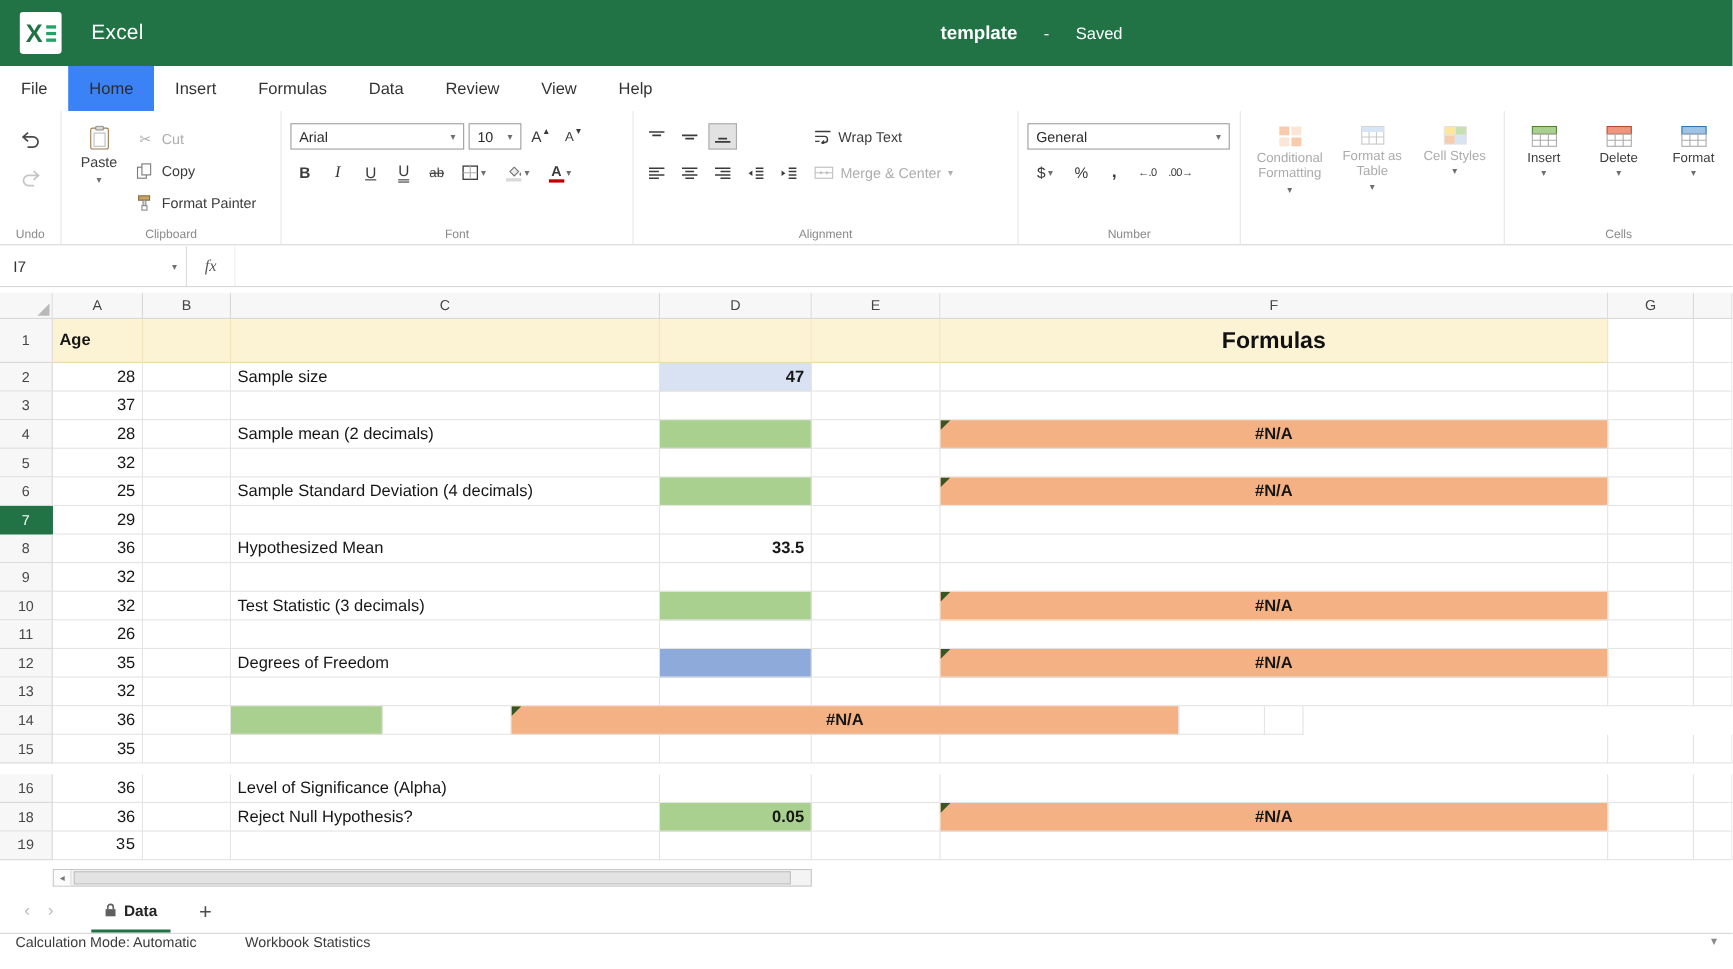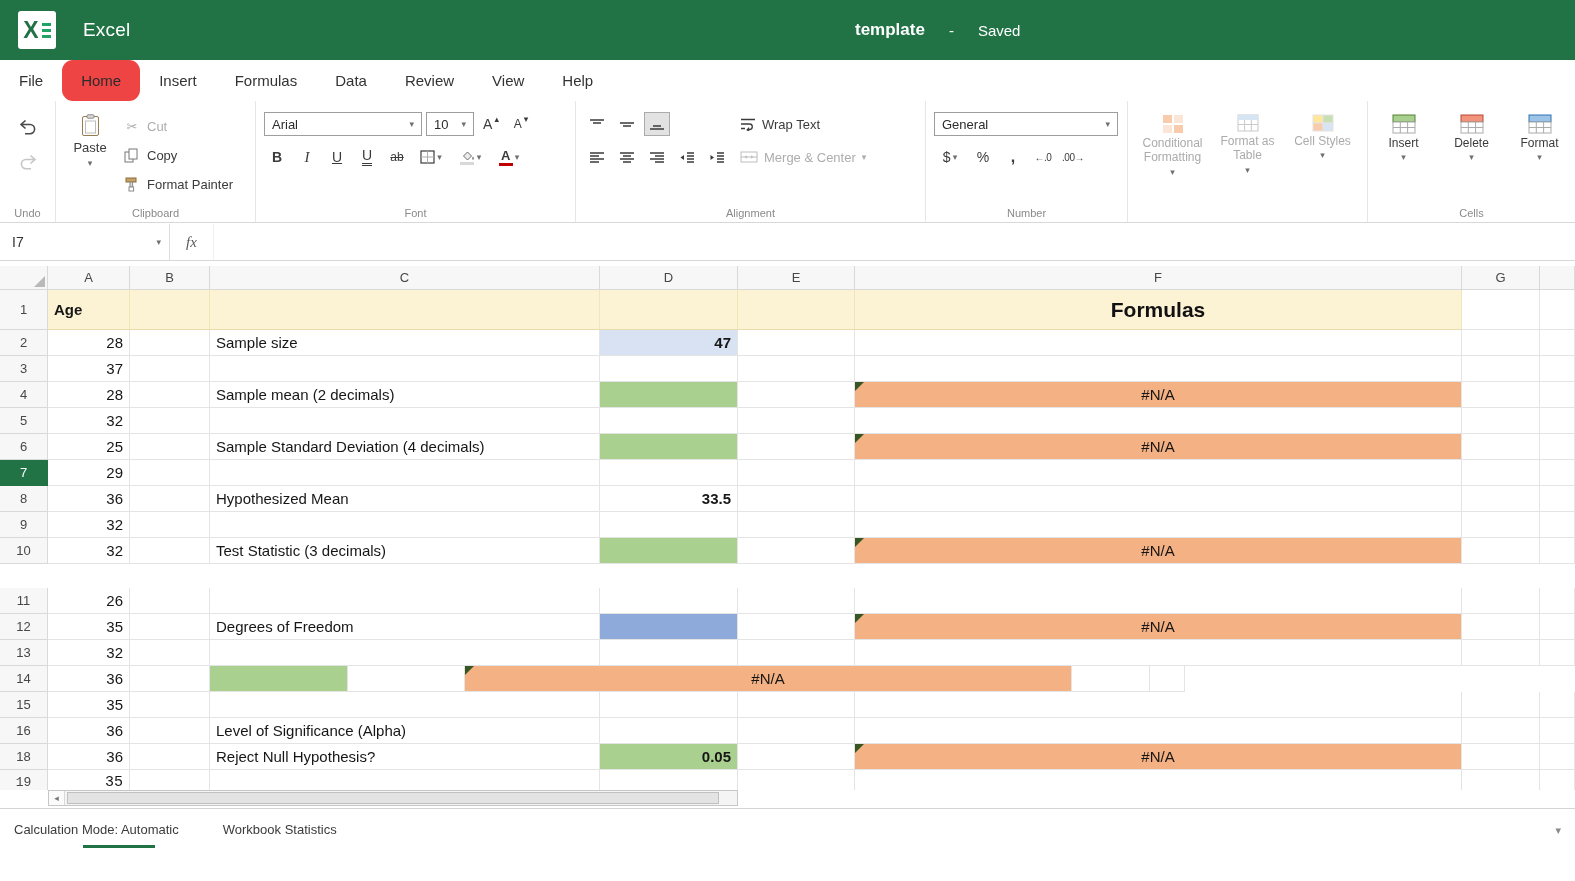--- a/index.html
+++ b/index.html
@@ -19,21 +19,21 @@
   .docgroup { position:absolute; left:855px; top:0; height:60px; display:flex;
     align-items:center; gap:24px; color:#fff; }
   .docgroup .doc { font-size:17px; font-weight:bold; }
   .docgroup .dash { font-size:15px; }
   .docgroup .saved { font-size:15px; }
 
   
   .menubar { position:absolute; top:60px; left:0; width:1575px; height:41px;
     background:#fff; display:flex; align-items:stretch; font-size:15px; }
   .mtab { display:flex; align-items:center; padding:0 19px; color:#333; cursor:default; }
-  .mtab.active { background:#ef4444; color:#2b2b2b;border-radius:11px; }
+  .mtab.active { background:#3b82f6; color:#2b2b2b; }
   .tellme { display:flex; align-items:center; margin-left:60px; color:#6a6a6a; }
 
   
   .ribbon { position:absolute; top:101px; left:0; width:1575px; height:122px;
     background:#fff; border-bottom:1px solid #d8d8d8; display:flex; }
   .rgroup { position:relative; padding:11px 8px 18px 8px; border-right:1px solid #e6e6e6; }
   .glabel { position:absolute; bottom:3px; left:0; right:0; text-align:center;
     font-size:11px; color:#8a8a8a; }
   .rrow { display:flex; align-items:center; gap:4px; }
   .rrow + .rrow { margin-top:9px; }
@@ -95,21 +95,21 @@
     background:#fff; }
   .grow { display:flex; }
   .gc { box-sizing:border-box; border-right:1px solid #e4e4e4; border-bottom:1px solid #e4e4e4;
     font-size:15px; color:#161616; overflow:hidden; white-space:nowrap; padding:0 6px;
     position:relative; flex:none; }
   .ghdr { background:#f7f7f7; border-color:#d9d9d9; color:#474747; font-size:13px;
     display:flex; align-items:center; justify-content:center; padding:0; }
   .ghdr.activehdr { background:#217346; border-color:#217346; color:#fff; }
   .corner::after { content:""; position:absolute; right:2px; bottom:2px;
     border-left:11px solid transparent; border-bottom:11px solid #b9b9b9; }
-  .al-l { text-align:left; } .al-r { text-align:right; } .al-c { text-align:center; }
+  .al-l { text-align:left; } .al-r { text-align:right; } .al-c { text-align:center;font-weight:bold; }
   .b { font-weight:bold; }
   .fill-cream { background:#fcf2d4; border-right-color:#f1e5bd; border-bottom-color:#e9dbac; }
   .fill-green { background:#a9d08e; }
   .fill-blue { background:#8eaadb; }
   .fill-lightblue { background:#d9e2f3; }
   .fill-orange { background:#f4b183; }
   .title-cell { font-size:21px; font-weight:bold; color:#111; }
   .marker::before { content:""; position:absolute; left:0; top:0; width:0; height:0;
     border-style:solid; border-width:9px 9px 0 0;
     border-color:#375623 transparent transparent transparent; }
@@ -125,22 +125,22 @@
   
   .sheetbar { position:absolute; top:810px; left:0; width:1575px; height:38px;
     background:#fff; display:flex; align-items:stretch; padding-left:14px; }
   .navbtn { display:flex; align-items:center; padding:0 8px; color:#bdbdbd; font-size:16px; }
   .sheettab { display:flex; align-items:center; gap:7px; padding:0 12px; margin-left:26px;
     border-bottom:3px solid #217346; font-size:14px; font-weight:bold; color:#242424; }
   .addsheet { display:flex; align-items:center; padding:0 12px; margin-left:14px;
     font-size:20px; color:#4d4d4d; }
 
   
-  .statusbar { position:absolute; top:808px; left:0; width:1575px; height:29px;
-    background:#fff; border-top:1px solid #d4d4d4; display:flex; align-items:flex-end;
+  .statusbar { position:absolute; top:848px; left:0; width:1575px; height:29px;
+    background:#fff; border-top:1px solid #d4d4d4; display:flex; align-items:flex-start;
     font-size:13px; color:#3b3b3b; padding:0 14px; }
   .sbitem { margin-right:44px; }
   .sbchev { margin-left:auto; color:#8a8a8a; font-size:11px; }
 
   svg { display:block; }
 </style>
 </head>
 <body>
 
 <div class="titlebar">
@@ -565,21 +565,21 @@
       <div class="gc ghdr" style="width: 48px; line-height: normal;">10</div>
       <div class="gc al-r" style="width: 82px;">32</div>
       <div class="gc" style="width: 80px;"></div>
       <div class="gc al-l" style="width: 390px;">Test Statistic (3 decimals)</div>
       <div class="gc fill-green" style="width: 138px;"></div>
       <div class="gc" style="width: 117px;"></div>
       <div class="gc fill-orange al-c marker" style="width: 607px;">#N/A</div>
       <div class="gc" style="width: 78px;"></div>
       <div class="gc" style="width: 35px;"></div>
     </div>
-    <div class="grow" style="height: 26px; line-height: 25px; margin-top: 24px;">
+    <div class="grow" style="height: 26px; line-height: 25px;">
       <div class="gc ghdr" style="width: 48px; line-height: normal;">11</div>
       <div class="gc al-r" style="width: 82px;">26</div>
       <div class="gc" style="width: 80px;"></div>
       <div class="gc" style="width: 390px;"></div>
       <div class="gc" style="width: 138px;"></div>
       <div class="gc" style="width: 117px;"></div>
       <div class="gc" style="width: 607px;"></div>
       <div class="gc" style="width: 78px;"></div>
       <div class="gc" style="width: 35px;"></div>
     </div>
@@ -619,21 +619,21 @@
       <div class="gc ghdr" style="width: 48px; line-height: normal;">15</div>
       <div class="gc al-r" style="width: 82px;">35</div>
       <div class="gc" style="width: 80px;"></div>
       <div class="gc" style="width: 390px;"></div>
       <div class="gc" style="width: 138px;"></div>
       <div class="gc" style="width: 117px;"></div>
       <div class="gc" style="width: 607px;"></div>
       <div class="gc" style="width: 78px;"></div>
       <div class="gc" style="width: 35px;"></div>
     </div>
-    <div class="grow" style="height: 26px; line-height: 25px;">
+    <div class="grow" style="height: 26px; line-height: 25px; margin-top: 10px;">
       <div class="gc ghdr" style="width: 48px; line-height: normal;">16</div>
       <div class="gc al-r" style="width: 82px;">36</div>
       <div class="gc" style="width: 80px;"></div>
       <div class="gc al-l" style="width: 390px;">Level of Significance (Alpha)</div>
       <div class="gc" style="width: 138px;"></div>
       <div class="gc" style="width: 117px;"></div>
       <div class="gc" style="width: 607px;"></div>
       <div class="gc" style="width: 78px;"></div>
       <div class="gc" style="width: 35px;"></div>
     </div>

